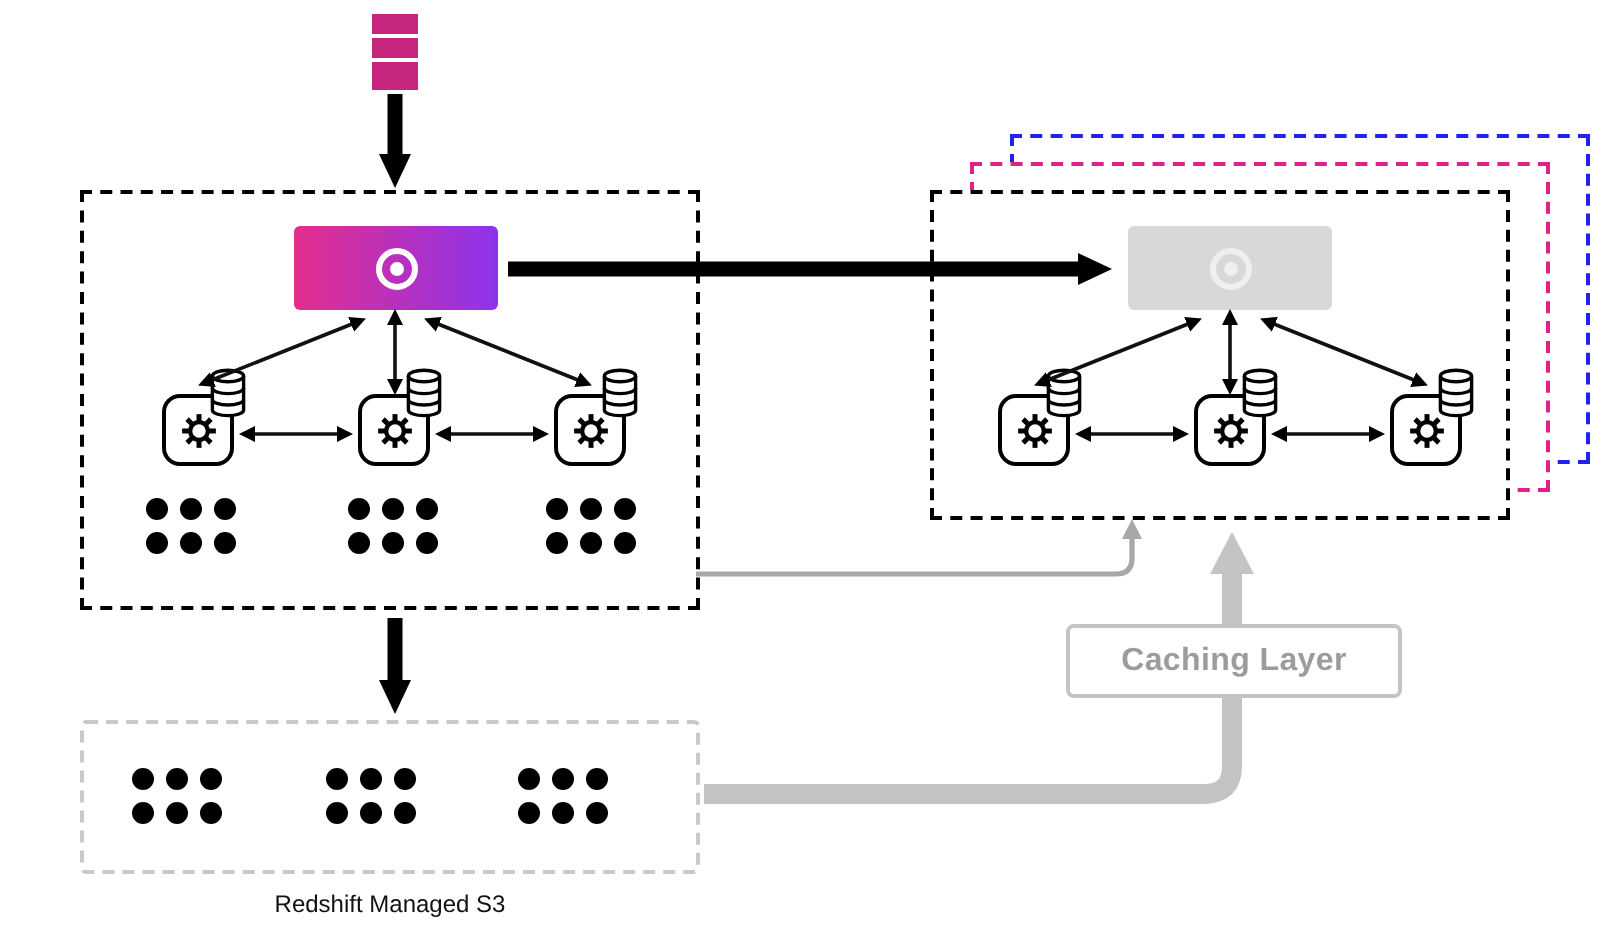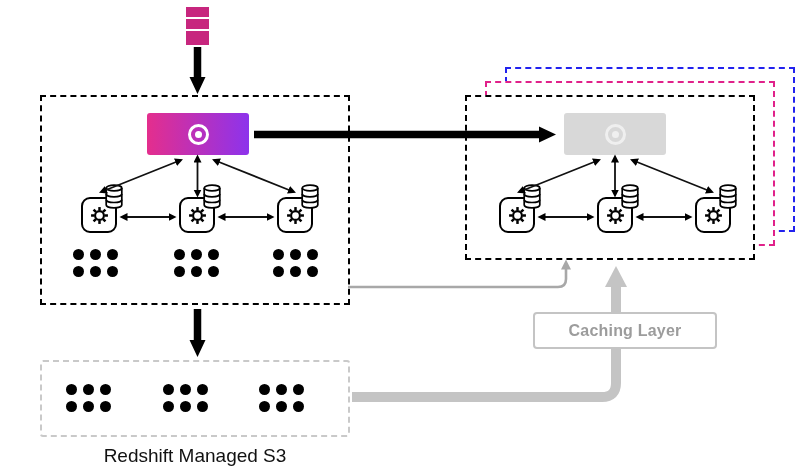--- a/index.html
+++ b/index.html
@@ -36,25 +36,25 @@
   .compute { position:absolute; width:36px; height:36px; z-index:4; }
   .node-box { width:36px; height:36px; border:2.4px solid #000; border-radius:9px; background:#fff; display:flex; align-items:center; justify-content:center; }
   .gear { width:23px; height:23px; display:block; }
   .db { position:absolute; width:18px; height:25px; right:-6px; top:-13px; }
 
   
   .dots { position:absolute; display:grid; grid-template-columns:repeat(3,11px); column-gap:6px; row-gap:6px; z-index:4; }
   .dot { width:11px; height:11px; background:#000; border-radius:50%; }
 
   
-  .caching-label { position:absolute; left:533px; top:312px; width:184px; height:37px; background:#fff;
+  .caching-label { position:absolute; left:533px; top:312px; width:168px; height:37px; background:#fff;
                    border:2.6px solid var(--gray-arrow-thick,#c4c4c4); border-radius:4px;
                    display:flex; align-items:center; justify-content:center;
                    font-weight:bold; font-size:16px; color:var(--caching-text,#9c9c9c); letter-spacing:.2px; z-index:6; }
-  .s3-label { position:absolute; left:40px; top:445px; width:310px; text-align:center; font-size:19px; color:#111; z-index:4; }
+  .s3-label { position:absolute; left:40px; top:445px; width:310px; text-align:center; font-size:12px; color:#111; z-index:4; }
 
   
   .arrows { position:absolute; left:0; top:0; width:800px; height:476px; z-index:5; pointer-events:none; }
   .a-big       { stroke:#000; stroke-width:7.5; }
   .a-thin      { stroke:#111; stroke-width:1.8; }
   .a-gray-thin  { stroke:var(--gray-arrow-thin,#a8a8a8);  stroke-width:2.6; fill:none; }
   .a-gray-thick { stroke:var(--gray-arrow-thick,#c4c4c4); stroke-width:10;  fill:none; }
   #mBB path, #mBS path { fill:#000; }
   #mGS path { fill:var(--gray-arrow-thin,#a8a8a8); }
   #mGB path { fill:var(--gray-arrow-thick,#c4c4c4); }

